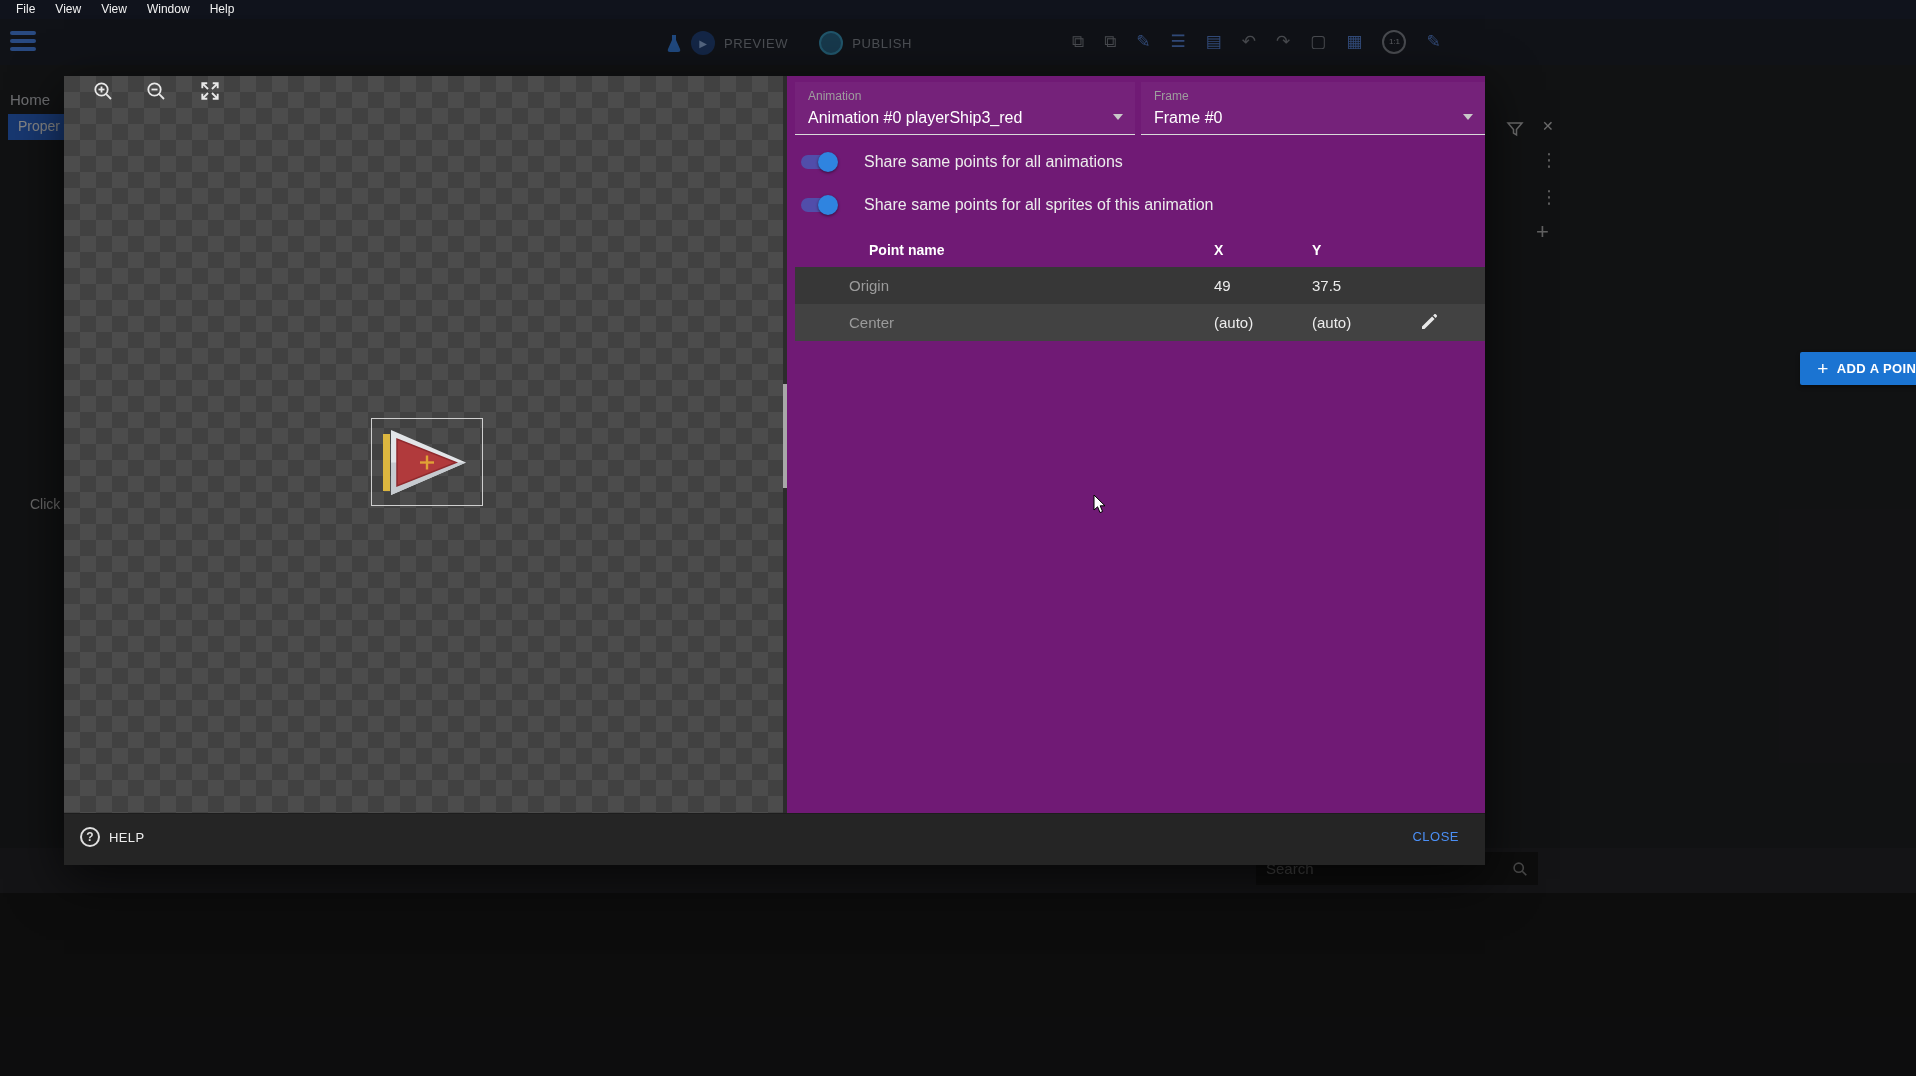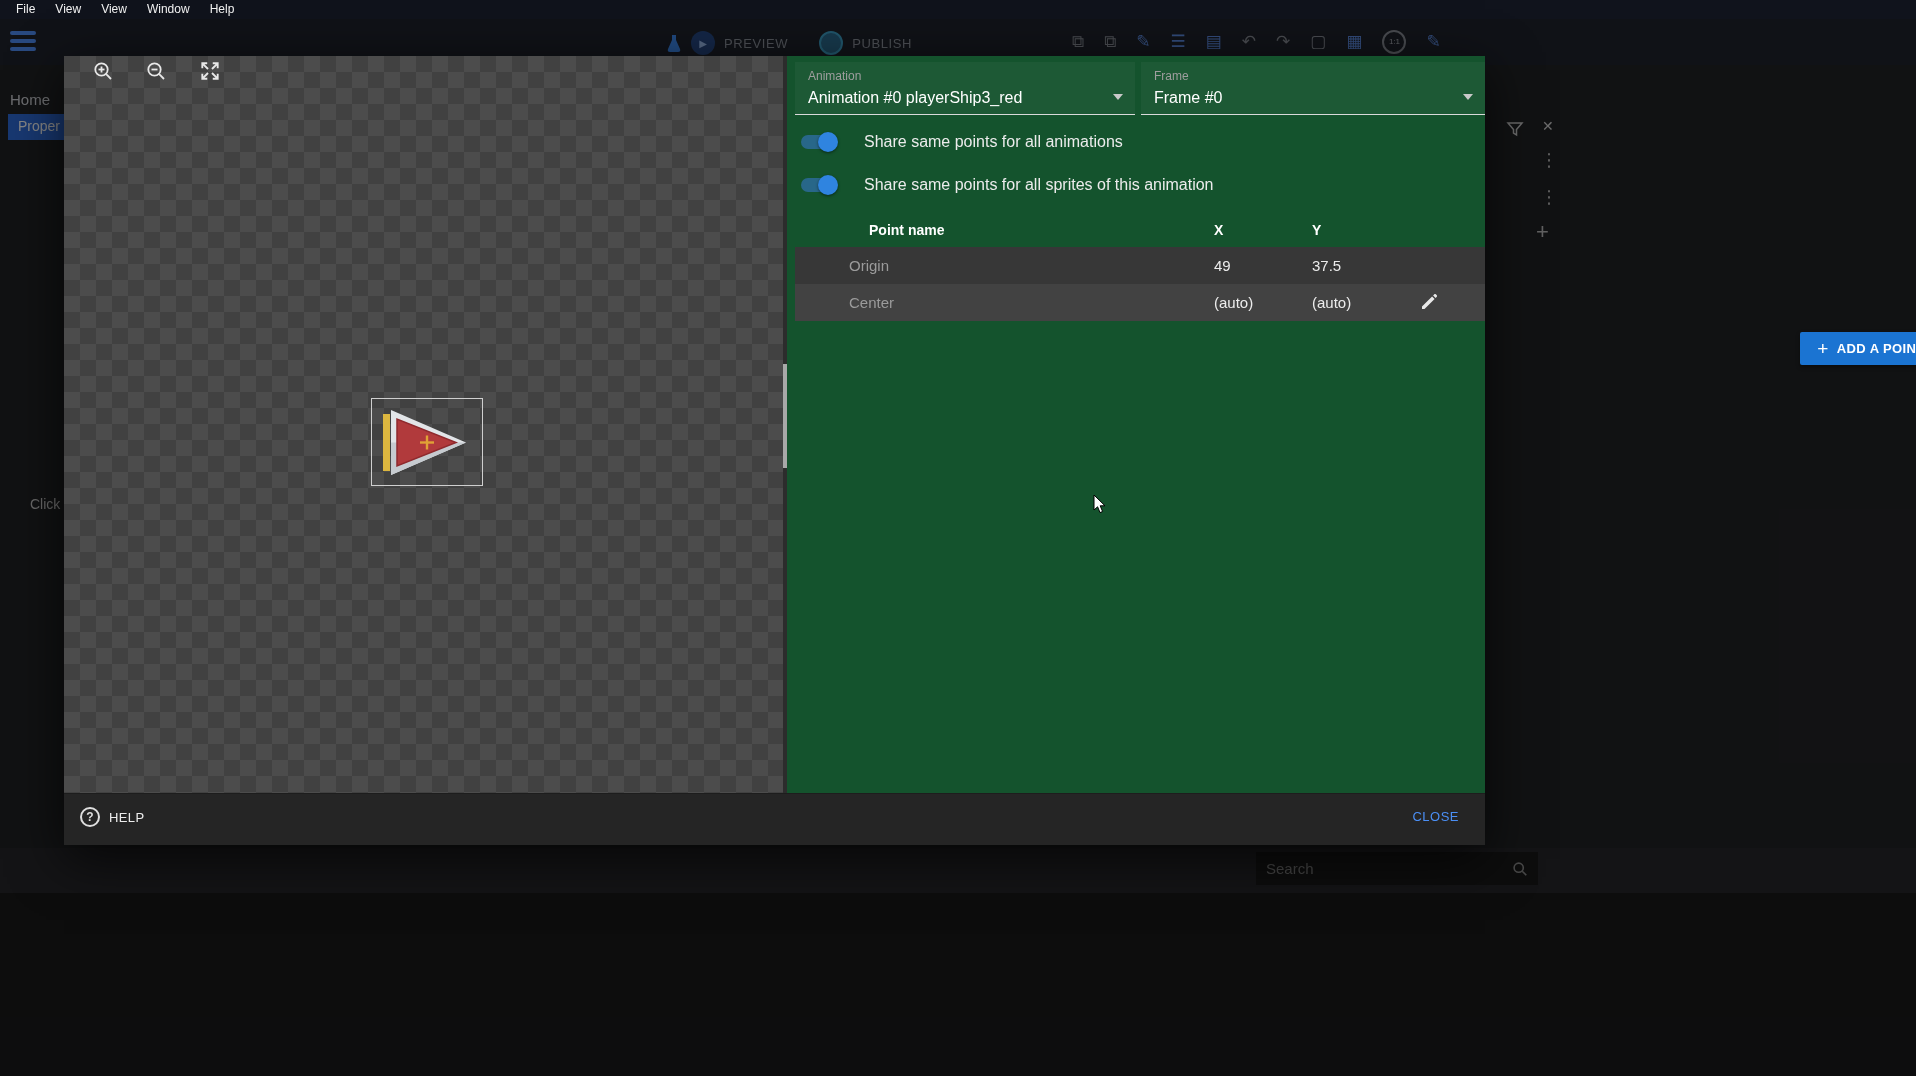--- a/index.html
+++ b/index.html
@@ -50,21 +50,21 @@
     display:flex; align-items:center; justify-content:center; font-size:14px; color:#e0e0e0;margin-top:40px; }
   .search-box { position:absolute; left:1256px; top:833px; width:282px; height:33px; background:#191919;
     display:flex; align-items:center; padding:0 10px; }
   .search-box .ph { flex:1; color:#858585; font-size:15px; }
   .bottom-region { position:absolute; left:0; right:0; top:874px; bottom:0; background:#19191a; }
 
   
   .overlay { position:absolute; top:19px; left:0; right:0; bottom:0; background:rgba(0,0,0,0.48); z-index:10; }
 
   
-  .dialog { position:absolute; left:64px; top:56px; width:1421px; height:789px; background:#14532d;
+  .dialog { position:absolute; left:64px; top:76px; width:1421px; height:789px; background:#701a75;
     z-index:20; box-shadow:0 14px 50px rgba(0,0,0,0.7); }
 
   .canvas {
     position:absolute; left:0; top:0; width:722px; height:737px;
     background-color:#414141;
     background-image:
       linear-gradient(45deg, #4c4c4c 25%, transparent 25%, transparent 75%, #4c4c4c 75%),
       linear-gradient(45deg, #4c4c4c 25%, transparent 25%, transparent 75%, #4c4c4c 75%);
     background-size:32px 32px; background-position:0 0, 16px 16px;
   }

